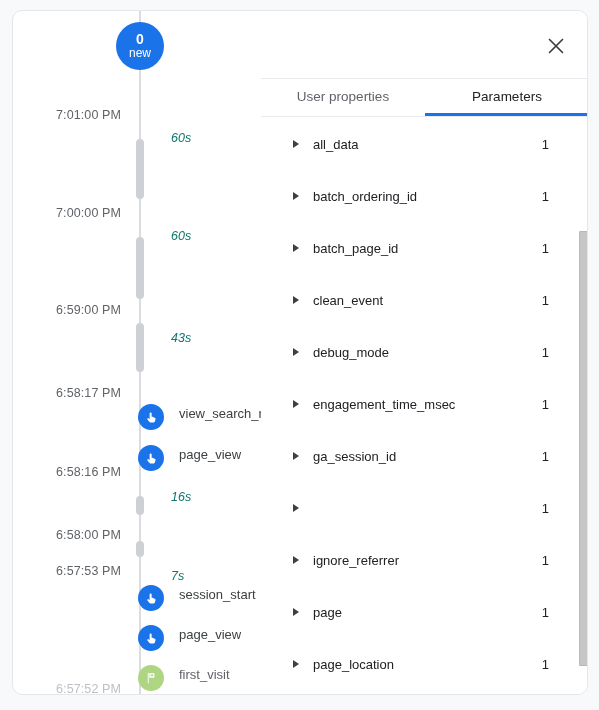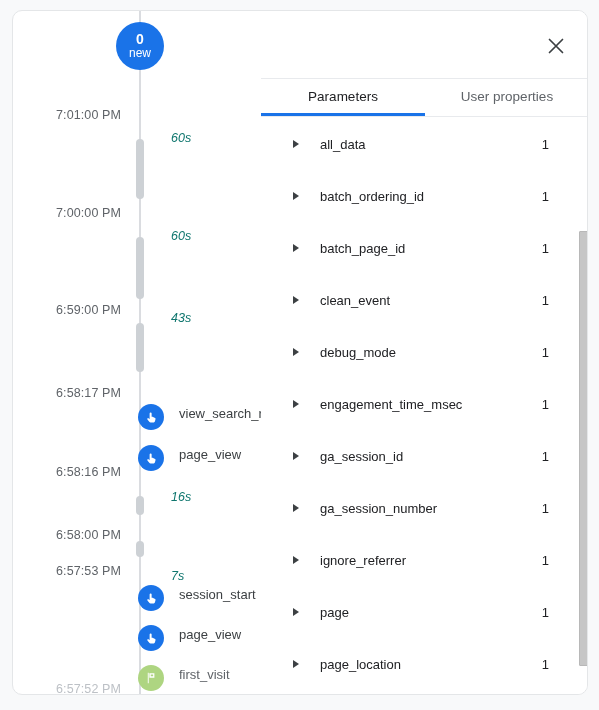--- a/index.html
+++ b/index.html
@@ -172,21 +172,21 @@
   .caret {
     position: absolute;
     left: 32px; top: 50%;
     transform: translateY(-50%);
     width: 0; height: 0;
     border-left: 6px solid #3c4043;
     border-top: 4.5px solid transparent;
     border-bottom: 4.5px solid transparent;
   }
   .param-key {
-    margin-left: 27px;
+    margin-left: 20px;
     font-size: 13px;
     color: #202124;
     white-space: nowrap;
   }
   .param-val {
     margin-left: auto;
     font-size: 13px;
     color: #202124;
   }
   .scrollbar-track {
@@ -228,21 +228,21 @@
           <div class="time-label" style="top: 517px; margin-left: 20px;">6:58:00 PM</div>
           <div class="time-label" style="top: 553px;">6:57:53 PM</div>
           <div class="time-label faded" style="top: 671px;">6:57:52 PM</div>
         </div>
       <div id="gaps">
           <div class="gap-bar" style="top: 128px; height: 60px;"></div>
           <div class="gap-label" style="top: 120px;">60s</div>
           <div class="gap-bar" style="top: 226px; height: 62px;"></div>
           <div class="gap-label" style="top: 218px;">60s</div>
           <div class="gap-bar" style="top: 312px; height: 49px;"></div>
-          <div class="gap-label" style="top: 300px;">43s</div>
+          <div class="gap-label" style="top: 320px;">43s</div>
           <div class="gap-bar" style="top: 485px; height: 19px;"></div>
           <div class="gap-label" style="top: 479px;">16s</div>
           <div class="gap-bar" style="top: 530px; height: 16px;"></div>
           <div class="gap-label" style="top: 558px;">7s</div>
         </div>
       <div id="events">
           <div class="event-row" style="top: 391px;">
             <div class="event-dot blue">
               <svg width="15" height="15" viewBox="0 0 24 24" aria-hidden="true">
                 <path fill="#ffffff" d="M9 11.2V5.6a1.6 1.6 0 0 1 3.2 0v5.2h.9c.5 0 1 .1 1.4.3l3.2 1.5c.7.3 1 1.1.8 1.8l-1.1 4.1c-.2.8-.9 1.3-1.7 1.3h-5.4c-.6 0-1.1-.2-1.5-.7l-3.3-3.8c-.5-.6-.4-1.5.2-2 .5-.4 1.2-.4 1.7 0l1.6 1.3z"></path>
@@ -290,22 +290,22 @@
     <div class="detail">
       <div class="detail-header">
         <div class="close-btn">
           <svg width="18" height="18" viewBox="0 0 18 18" aria-hidden="true">
             <path d="M2.5 2.5 L15.5 15.5 M15.5 2.5 L2.5 15.5" stroke="#3c4043" stroke-width="1.7" stroke-linecap="round"></path>
           </svg>
         </div>
       </div>
 
       <div class="tabs" id="tabs">
+          <div class="tab">User properties</div>
           <div class="tab active">Parameters</div>
-          <div class="tab">User properties</div>
         </div>
 
       <div class="param-list" id="param-list">
           <div class="param-row">
             <span class="caret"></span>
             <span class="param-key">all_data</span>
             <span class="param-val">1</span>
           </div>
           <div class="param-row">
             <span class="caret"></span>
@@ -332,21 +332,20 @@
             <span class="param-key">engagement_time_msec</span>
             <span class="param-val">1</span>
           </div>
           <div class="param-row">
             <span class="caret"></span>
             <span class="param-key">ga_session_id</span>
             <span class="param-val">1</span>
           </div>
           <div class="param-row">
             <span class="caret"></span>
-            <span class="param-key">ga_session_number</span>
             <span class="param-val">1</span>
           </div>
           <div class="param-row">
             <span class="caret"></span>
             <span class="param-key">ignore_referrer</span>
             <span class="param-val">1</span>
           </div>
           <div class="param-row">
             <span class="caret"></span>
             <span class="param-key">page</span>

